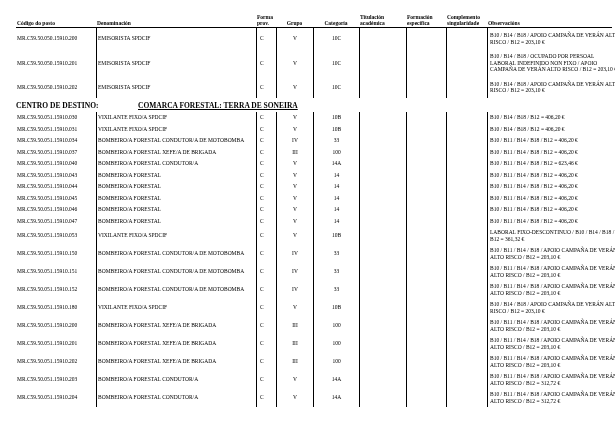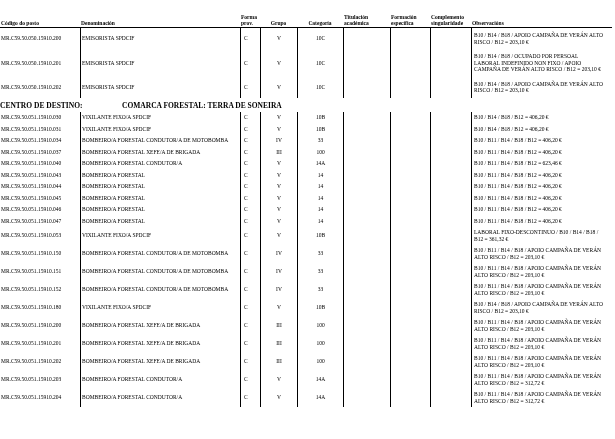--- a/index.html
+++ b/index.html
@@ -6,21 +6,21 @@
   .page {
     position: relative;
     width: 615px;
     height: 439px;
     margin: 0 auto;
     background: #ffffff;
     color: #000000;
     font-family: "Liberation Serif", "DejaVu Serif", serif;
     overflow: hidden;
     box-sizing: border-box;
-    padding: 10px 3px 0 0;
+    padding: 10px 3px 0 16px;
   }
   .grid {
     display: grid;
     grid-template-columns: 80px 160px 20px 37px 46px 47px 40px 41px 135px;
   }
   
   .thead {
     align-items: end;
     border-bottom: 1px solid #000;
     padding-bottom: 1px;
@@ -52,21 +52,21 @@
   
   .sec-heading {
     display: flex;
     align-items: baseline;
     font-weight: bold;
     font-size: 7.5px;
     line-height: 9px;
     margin: 3px 0 2px 0;
   }
   .sh-label { width: 122px; flex: 0 0 122px; }
-  .sh-value { flex: 1; }
+  .sh-value { flex: 1; text-decoration: underline; }
 </style>
 </head>
 <body>
 
 <div class="page">
 
   <div class="grid thead">
     <div class="th">Código do posto</div>
     <div class="th">Denominación</div>
     <div class="th">Forma

